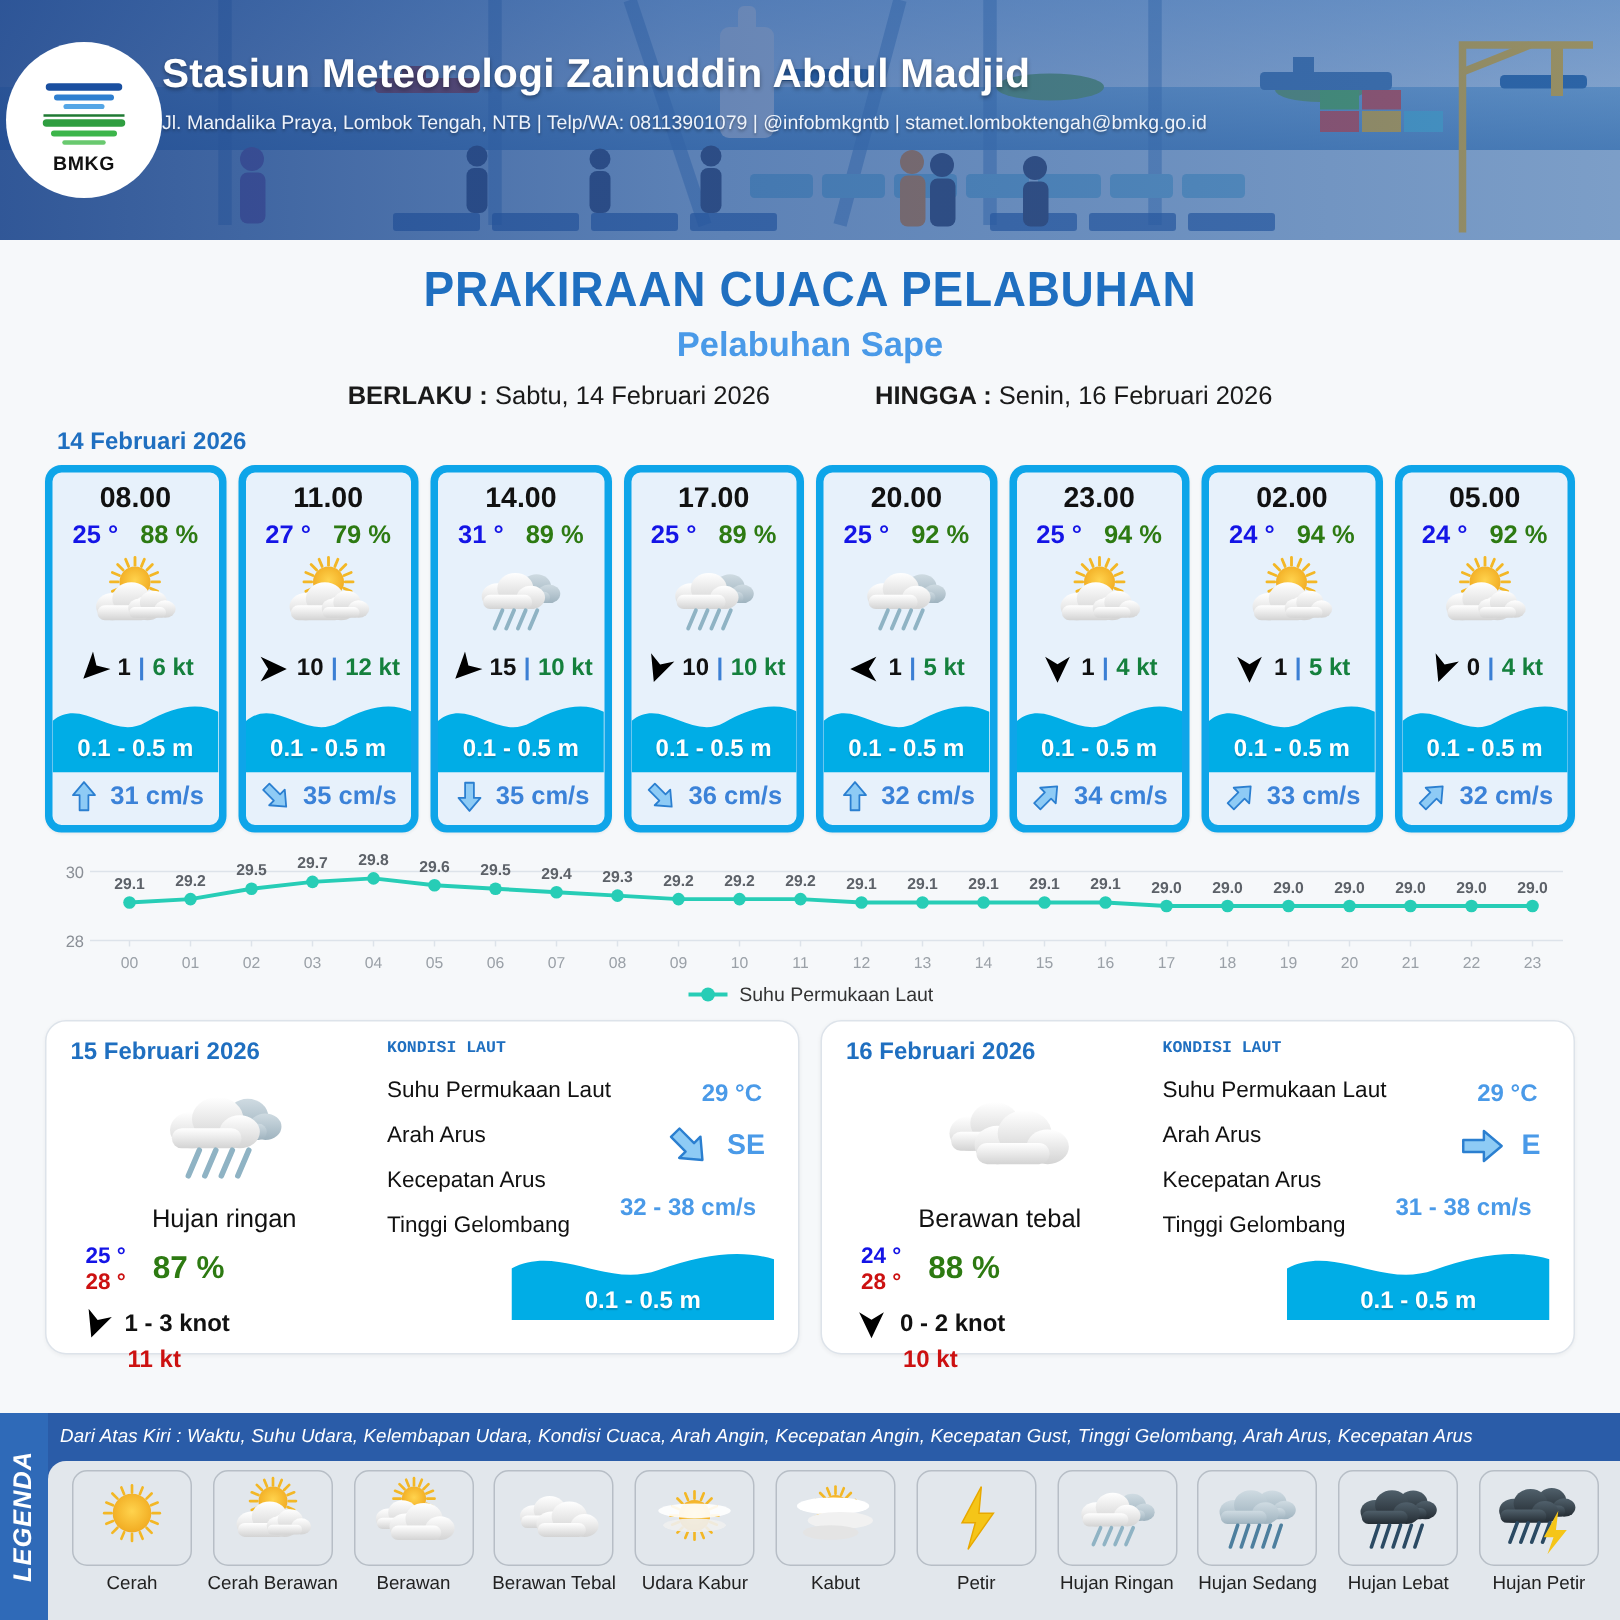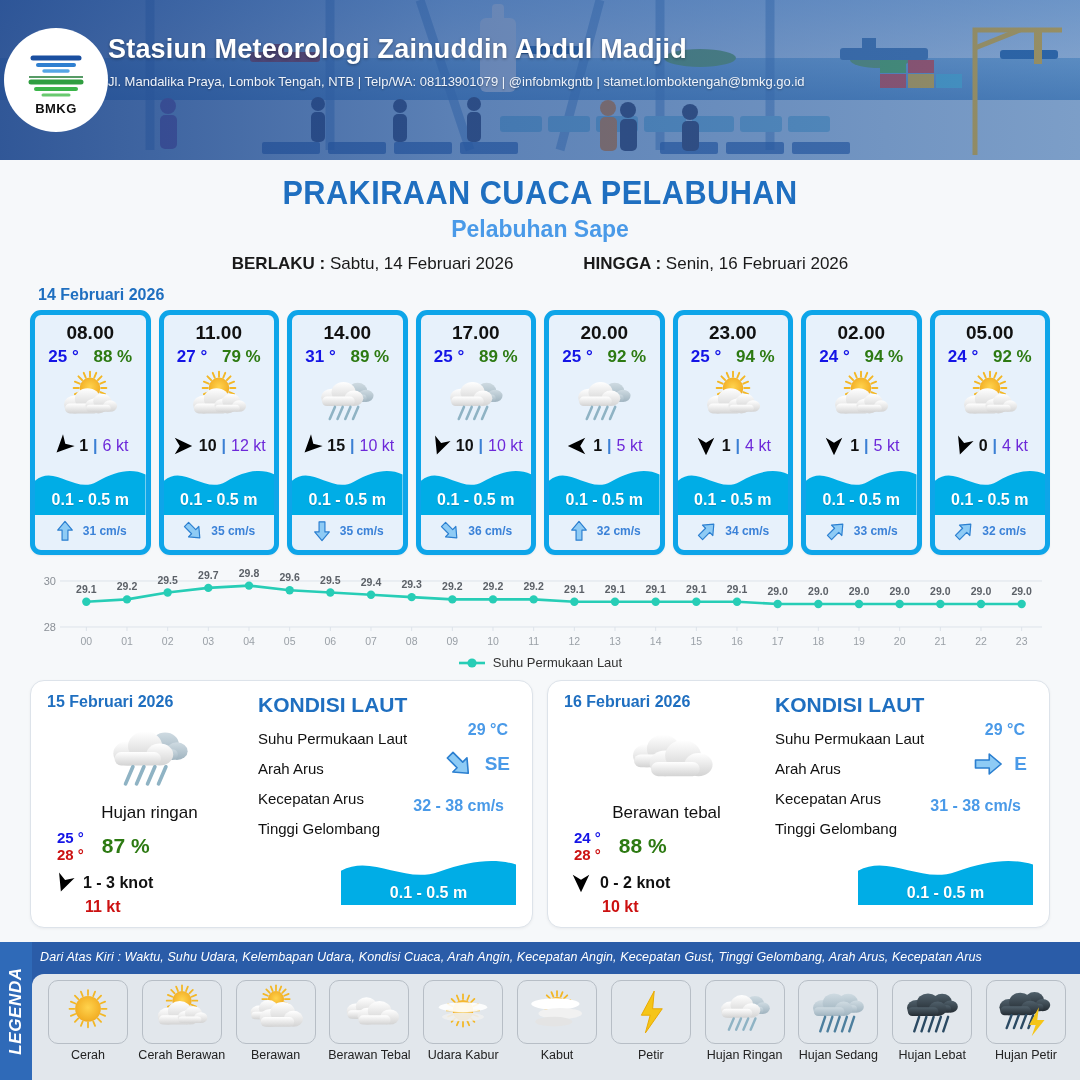--- a/index.html
+++ b/index.html
@@ -79,61 +79,61 @@
     box-shadow: 0 1px 2px rgba(0,0,0,.06);
   }
   .c-time { text-align:center; font-size: 19px; font-weight: bold; color:#111; padding: 7px 0 2px; }
   .c-vals { display:flex; justify-content: space-around; align-items: baseline; padding: 1px 6px 2px; }
   .c-temp { font-size: 17px; font-weight: bold; color: #1414e6; }
   .c-hum  { font-size: 17px; font-weight: bold; color: #2d7a12; }
   .c-icon { height: 62px; display:flex; align-items:center; justify-content:center; }
   .c-wind { display:flex; align-items:center; justify-content:center; gap:5px; padding: 4px 0 6px; }
   .c-wind .wnum { font-size: 16px; font-weight: bold; color:#111; }
   .c-wind .wsep { color:#3b7fd4; font-weight:bold; font-size:16px; }
-  .c-wind .wkt  { font-size: 16px; font-weight: normal; color:#6d28d9; }
+  .c-wind .wkt  { font-size: 16px; font-weight: bold; color:#15803d; }
   .wave-box { position: relative; height: 52px; }
   .wave-svg { position:absolute; left:0; top:0; width:100%; height:52px; display:block; }
   .wave-txt {
     position: absolute; left:0; right:0; bottom: 6px; text-align:center;
     color:#fff; font-size: 16px; font-weight: bold; text-shadow: 0 1px 1px rgba(0,0,0,.18);
   }
   .c-cur { display:flex; align-items:center; justify-content:center; gap:7px; padding: 5px 0 8px; }
-  .c-cur .cnum { font-size: 12px; font-weight: bold; color: #3b82d8; }
+  .c-cur .cnum { font-size: 17px; font-weight: bold; color: #3b82d8; }
 
   
   .chart-wrap { margin: 10px 26px 0; position: relative; height: 88px; }
   .chart-svg { width: 1028px; height: 88px; display:block; }
   .chart-legend {
     display:flex; align-items:center; justify-content:center; gap:7px;
     margin-top: 2px; font-size: 13px; color: #333;
   }
   .legdot { display:inline-block; }
 
   
   .panels { display:flex; gap: 14px; padding: 10px 30px 0; }
   .panel {
     flex: 1; background:#fff; border:1px solid #dde3ea; border-radius: 14px;
-    padding: 12px 16px 14px; display:flex; position: relative; height: 248px;
+    padding: 12px 16px 14px; display:flex; position: relative; height: 223px;
     box-shadow: 0 1px 3px rgba(0,0,0,.05);
   }
   .p-left { width: 205px; position: relative; }
   .p-date { font-size: 16px; font-weight: bold; color:#1f6fc0; }
   .p-icon { height: 88px; display:flex; align-items:center; justify-content:center; margin-top: 2px;}
   .p-cond { text-align:center; font-size: 17px; color:#111; margin-top: 2px; }
   .p-trow { display:flex; align-items:center; gap: 18px; margin-top: 6px; padding-left: 10px;}
   .p-temps { line-height: 1.15; }
   .p-tmin { font-size: 15px; font-weight: bold; color:#1414e6; }
   .p-tmax { font-size: 15px; font-weight: bold; color:#cc1111; }
   .p-hum { font-size: 21px; font-weight: bold; color:#2d7a12;text-align:right; }
   .p-wind { display:flex; align-items:center; gap: 8px; margin-top: 8px; padding-left: 6px; }
   .p-wind .pw-txt { font-size: 16px; font-weight: bold; color:#111; }
   .p-gust { font-size: 16px; font-weight: bold; color:#cc1111; margin: 4px 0 0 38px; }
 
   .p-right { flex: 1; position: relative; padding-left: 6px; }
-  .kondisi { font-size: 21px; font-weight: bold; color:#1f6fc0; margin-bottom: 4px; }
+  .kondisi { font-size: 11px; font-weight: bold; color:#1f6fc0; margin-bottom: 4px; font-family: Liberation Mono, monospace; }
   .kl-row { font-size: 15px; color:#111; margin-top: 13px; }
   .kl-val {
     position:absolute; right: 8px; font-size: 16px; font-weight: bold; color:#4a9ae8;
   }
   .sst-val { top: 28px; }
   .cur-dir-wrap { position:absolute; right: 6px; top: 56px; display:flex; align-items:center; gap:11px; }
   .cur-dir-txt { font-size: 19px; font-weight: bold; color:#4a9ae8; }
   .cur-spd { position:absolute; right: 12px; top: 104px; font-size: 16px; font-weight:bold; color:#4a9ae8; }
   .wave-panel { position:absolute; right: 0px; bottom: 4px; width: 175px; height: 56px; }
   .wave-panel .wp-txt {

